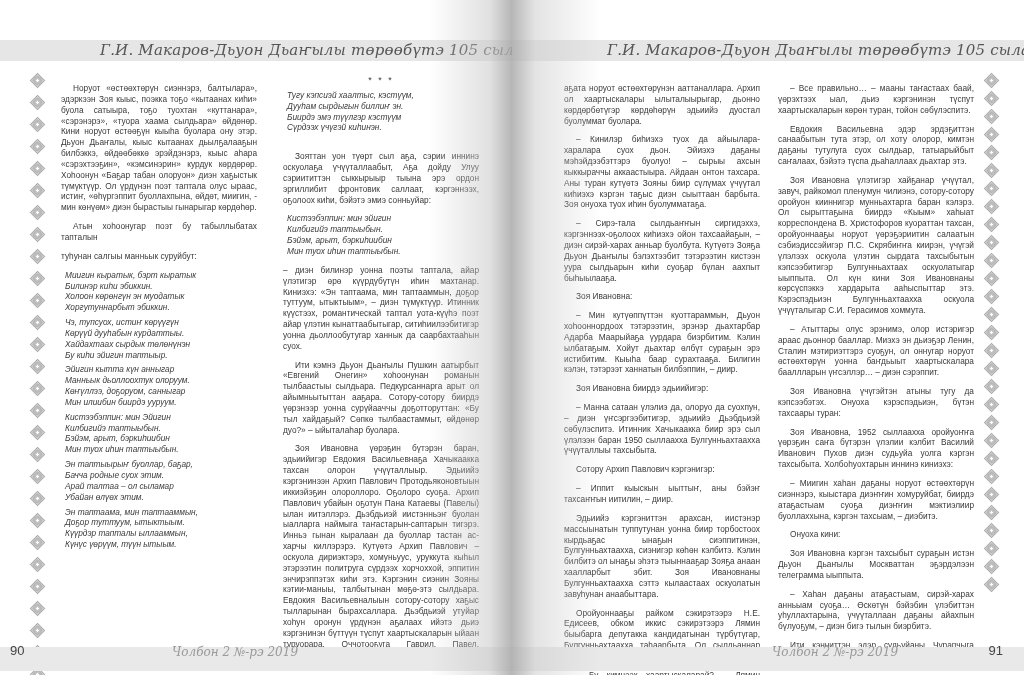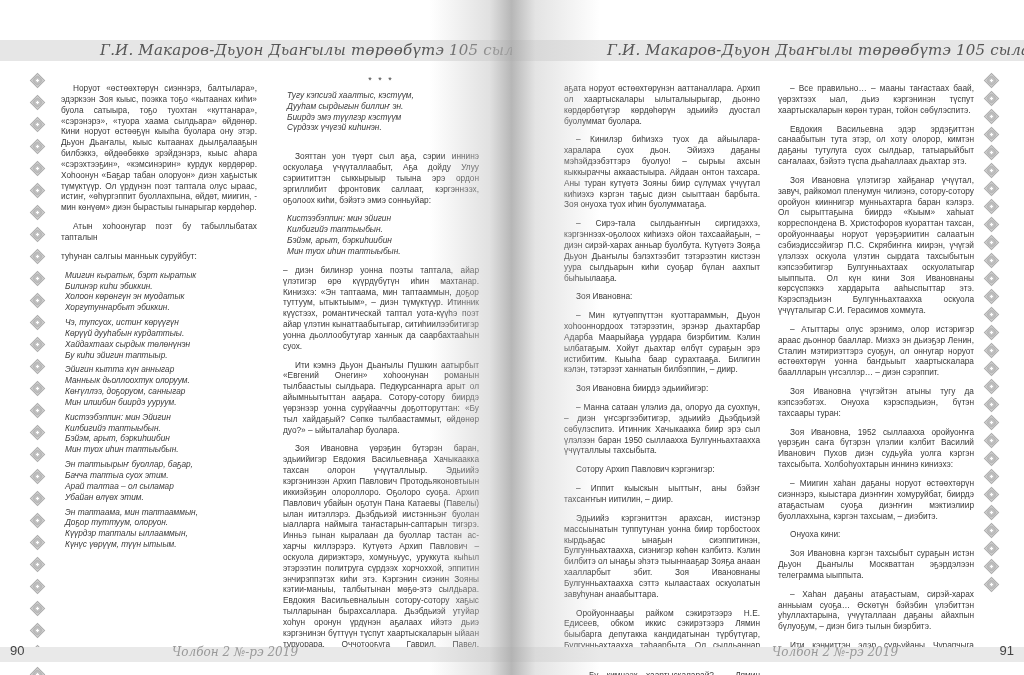--- a/index.html
+++ b/index.html
@@ -26,29 +26,29 @@
   .header-band.right { left: 512px; width: 512px; }
   .header-title {
     position: absolute; top: 0; height: 21px; line-height: 21px;
     font-family: "DejaVu Serif", serif; font-style: italic;
     font-size: 15px; color: #555; white-space: nowrap; letter-spacing: 0.2px;
   }
   .header-band.left .header-title { left: 100px; }
   .header-band.right .header-title { left: 95px; }
 
   .footer-band {
-    position: absolute; top: 647px; height: 15px; background: #e9e9e9; text-align: right;
+    position: absolute; top: 647px; height: 24px; background: #e9e9e9; text-align: right;
   }
   .footer-band.left { left: 0; width: 512px; }
   .footer-band.right { left: 512px; width: 512px; }
   .page-num {
     position: absolute; top: -4px; font-size: 13px; color: #444;
   }
   .footer-band.left .page-num { left: 10px; }
-  .footer-band.right .page-num { right: 10px; }
+  .footer-band.right .page-num { right: 21px; }
   .issue {
     position: absolute; top: -2px; font-family: "DejaVu Serif", serif; font-style: italic;
     font-size: 12px; color: #999;
   }
   .footer-band.left .issue { left: 172px; }
   .footer-band.right .issue { left: 260px; }
 
   .ornaments { position: absolute; top: 75px; width: 18px; }
   .ornaments.left { left: 28px; }
   .ornaments.right { left: 982px; }
@@ -175,27 +175,27 @@
       <div>Мин илиибин биирдэ ууруум.</div>
     </div>
     <div class="stanza">
       <div>Кистээбэппин: мин Эйигин</div>
       <div>Килбигийэ таптыыбын.</div>
       <div>Бэйэм, арыт, бэркиһиибин</div>
       <div>Мин туох иһин таптыыбын.</div>
     </div>
     <div class="stanza">
       <div>Эн таптыырыҥ буоллар, баҕар,</div>
-      <div>Бачча таптыа суох этим.</div>
+      <div>Бачча родные суох этим.</div>
       <div>Арай талтаа – ол сыламар</div>
       <div>Убайан өлүөх этим.</div>
     </div>
     <div class="stanza">
       <div>Эн таптаама, мин таптааммын,</div>
-      <div>Доҕор туттуум, олоруон.</div>
+      <div>Доҕор туттуум, ытыктыым.</div>
       <div>Күүрдэр тапталы ыллааммын,</div>
       <div>Күнүс үөрүүм, түүн ытыым.</div>
     </div>
   </div>
 
   <div class="col c2">
     <div class="stars">* * *</div>
     <div class="stanza">
       <div>Тугу кэпсиэй хаалтыс, кэстүүм,</div>
       <div>Дууһам сырдыгын биллиҥ эн.</div>

